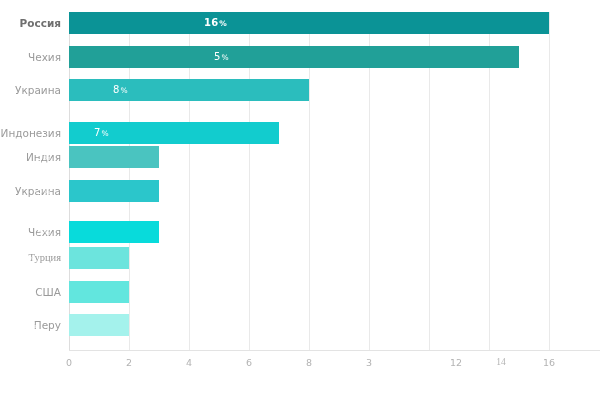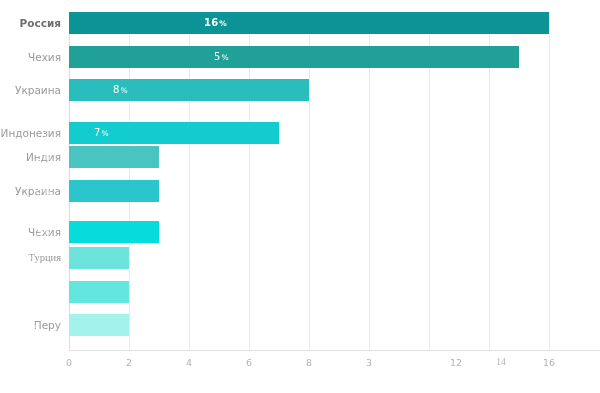--- a/index.html
+++ b/index.html
@@ -187,20 +187,21 @@
         <div class="row-label">Чехия</div>
         <div class="bar" style="width: 90px; background: rgb(8, 219, 219);"></div>
         <span class="bar-value" style="left: 36px;"><span>3</span><span class="pct">%</span></span>
       </div>
       <div class="row" style="top: 235.2px; font-family: Liberation Serif, serif;">
         <div class="row-label">Турция</div>
         <div class="bar" style="width: 60px; background: rgb(108, 228, 221);"></div>
         <span class="bar-value" style="left: 22px;"><span>2</span><span class="pct">%</span></span>
       </div>
       <div class="row" style="top: 268.8px;">
+        <div class="row-label">США</div>
         <div class="bar" style="width: 60px; background: rgb(98, 230, 222);"></div>
         <span class="bar-value" style="left: 22px;"><span>2</span><span class="pct">%</span></span>
       </div>
       <div class="row" style="top: 302.4px;">
         <div class="row-label">Перу</div>
         <div class="bar" style="width: 60px; background: rgb(164, 242, 236);"></div>
         <span class="bar-value" style="left: 22px;"><span>2</span><span class="pct">%</span></span>
       </div>
     </div>
 

